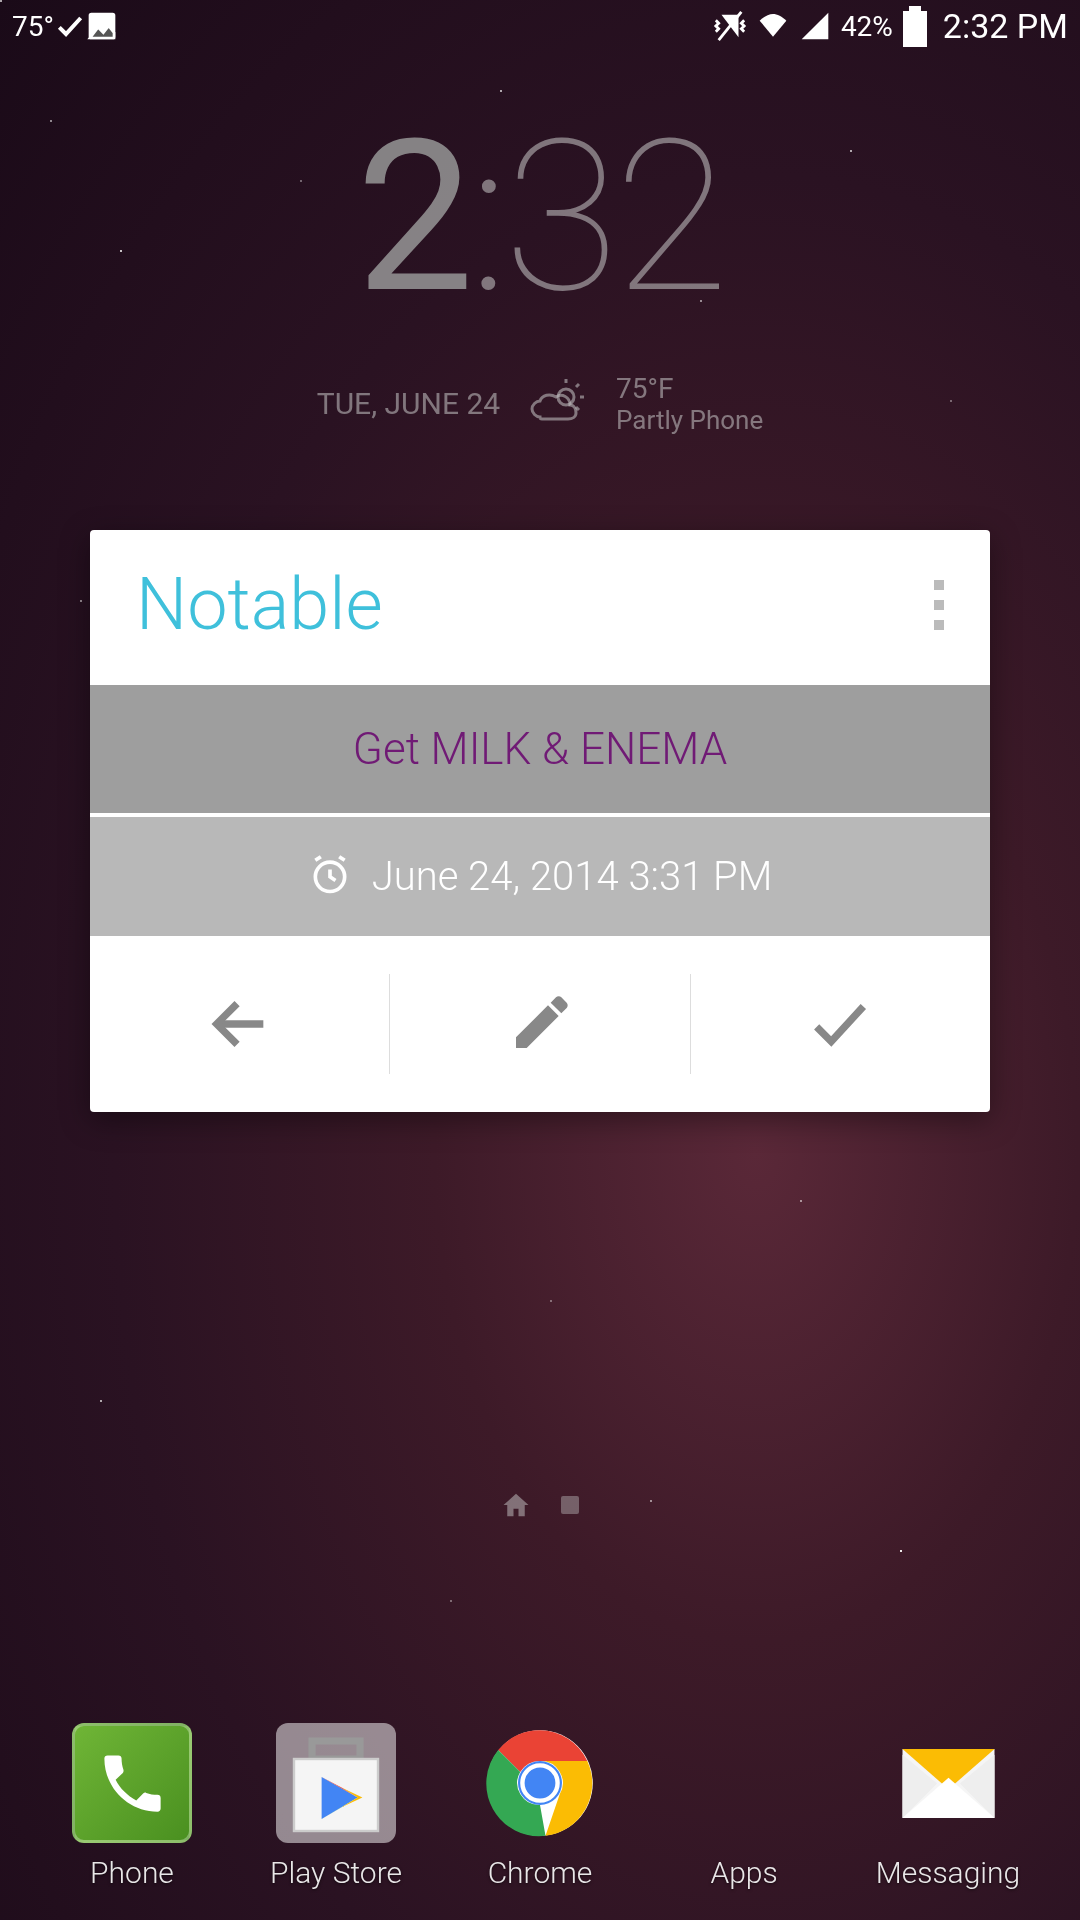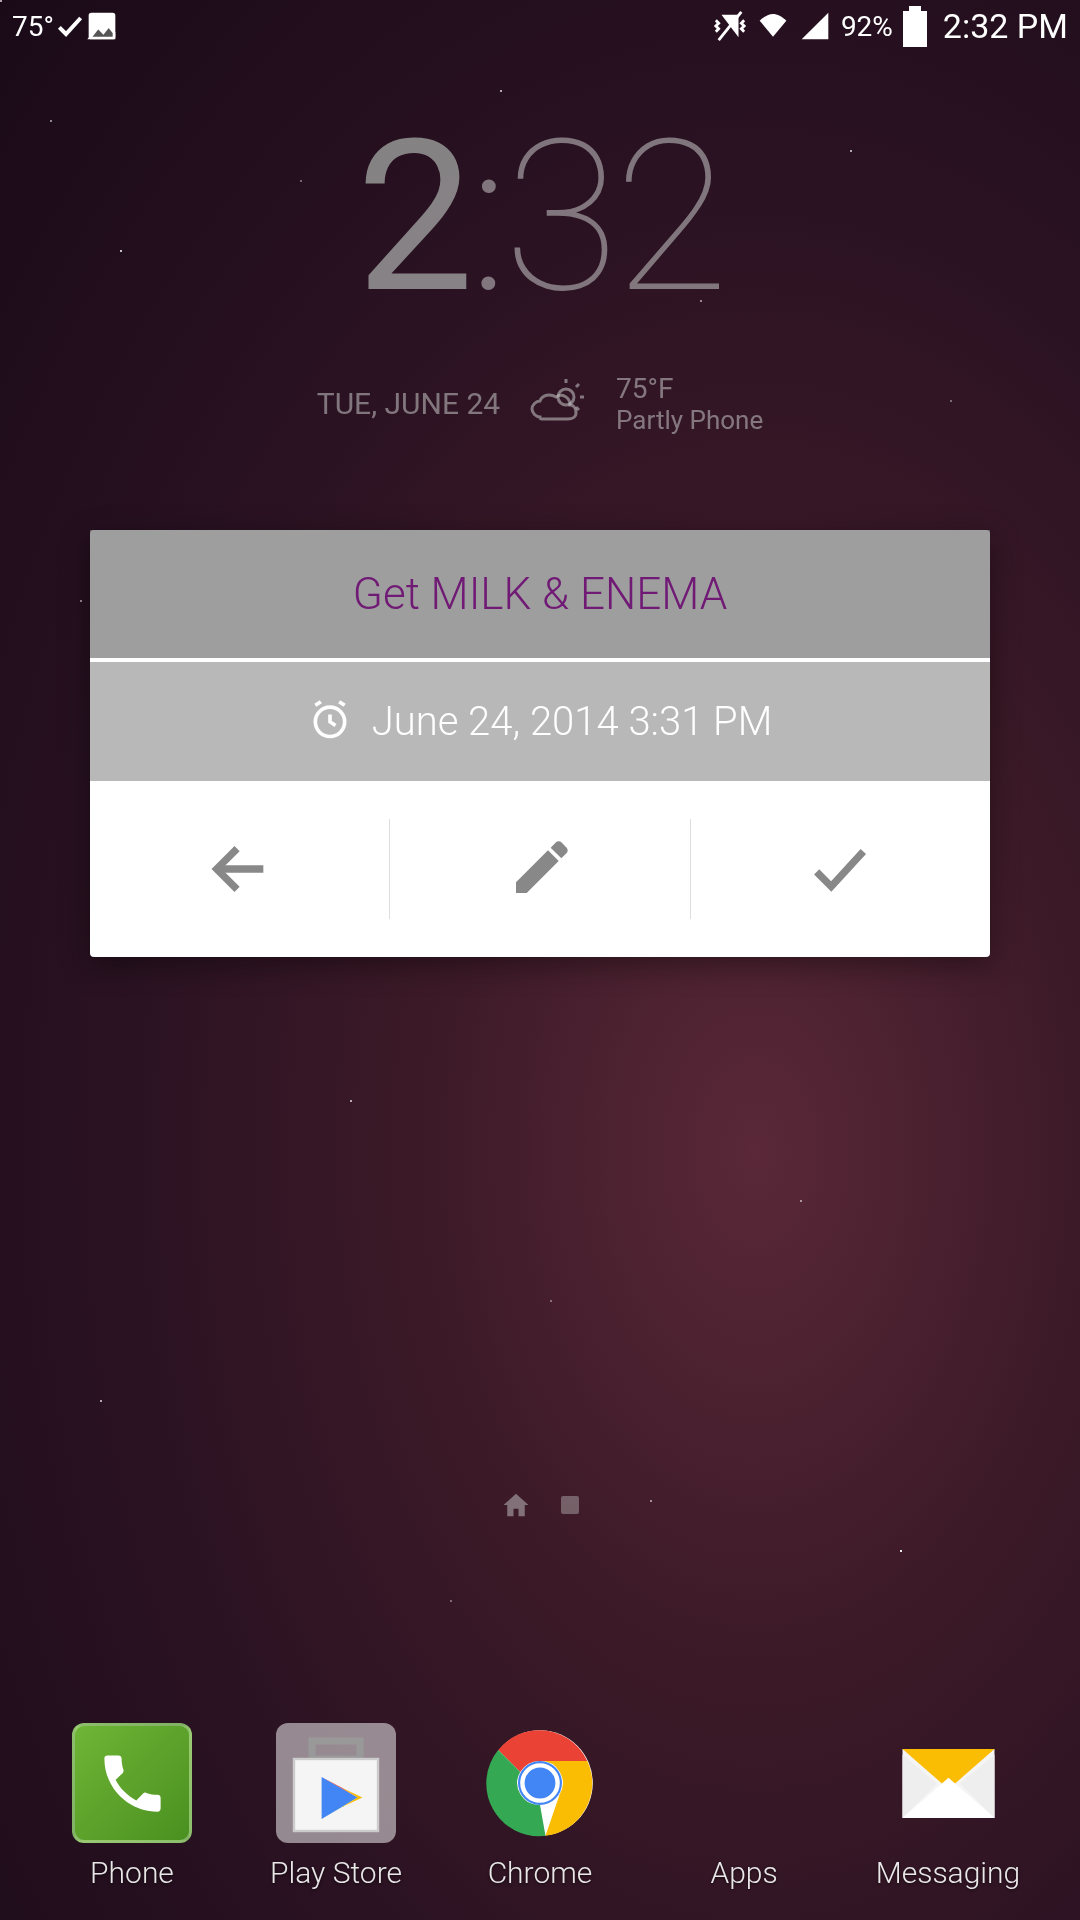--- a/index.html
+++ b/index.html
@@ -243,21 +243,21 @@
         <path d="M2 8 L4 10 L2 12 L4 14 L2 16 M22 8 L20 10 L22 12 L20 14 L22 16" stroke="#fff" stroke-width="2" fill="none"></path>
         <path d="M6 4 L18 20 L18 4 Z" fill="#fff"></path>
         <line x1="4" y1="22" x2="20" y2="2" stroke="#fff" stroke-width="2"></line>
       </svg>
     <svg viewBox="0 0 24 24" fill="#fff">
         <path d="M12 20 L2 8 C5 5 9 3 12 3 C15 3 19 5 22 8 Z"></path>
       </svg>
     <svg viewBox="0 0 24 24" fill="#fff">
         <path d="M2 22 L22 22 L22 2 Z"></path>
       </svg>
-    <span>92%</span>
+    <span>42%</span>
     <div class="battery-icon">
       <div>
           <div class="battery-tip"></div>
           <div class="battery-body"></div>
         </div>
     </div>
     <span style="font-size:34px;font-weight:400;margin-left:6px">2:32 PM</span>
   </div>
 </div>
 
@@ -276,20 +276,28 @@
       <path d="M12 38 C8 38 4 34 4 30 C4 26 8 22 12 22 C14 16 22 14 28 18 C34 14 42 18 42 26 C46 26 48 30 48 34 C48 38 44 40 40 40 L14 40 C12 40 12 38 12 38 Z"></path>
     </svg>
     <div class="weather-details">
       <div class="weather-temp">75°F</div>
       <div class="weather-cond">Partly Phone</div>
     </div>
   </div>
 </div>
 
 <div class="widget-card">
+  <div class="widget-header">
+    <div class="widget-title">Notable</div>
+    <div class="overflow-dots">
+      <span></span>
+        <span></span>
+        <span></span>
+    </div>
+  </div>
   <div class="note-row">
     <span>Get MILK &amp; ENEMA</span>
   </div>
   <div class="reminder-row">
     <svg width="44" height="44" viewBox="0 0 24 24" fill="none" stroke="#fff" stroke-width="2">
       <circle cx="12" cy="13" r="8"></circle>
       <polyline points="12,9 12,13 15,15"></polyline>
       <line x1="4" y1="4" x2="7" y2="2"></line>
       <line x1="20" y1="4" x2="17" y2="2"></line>
     </svg>

